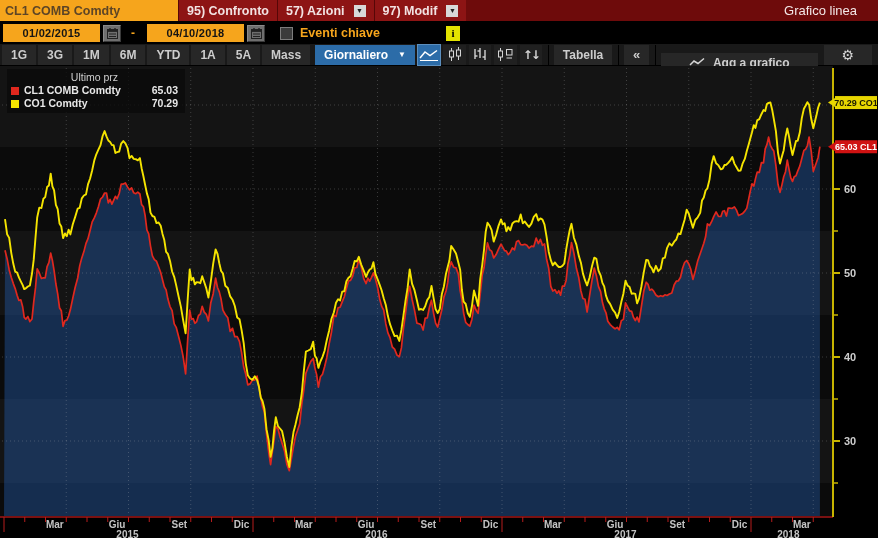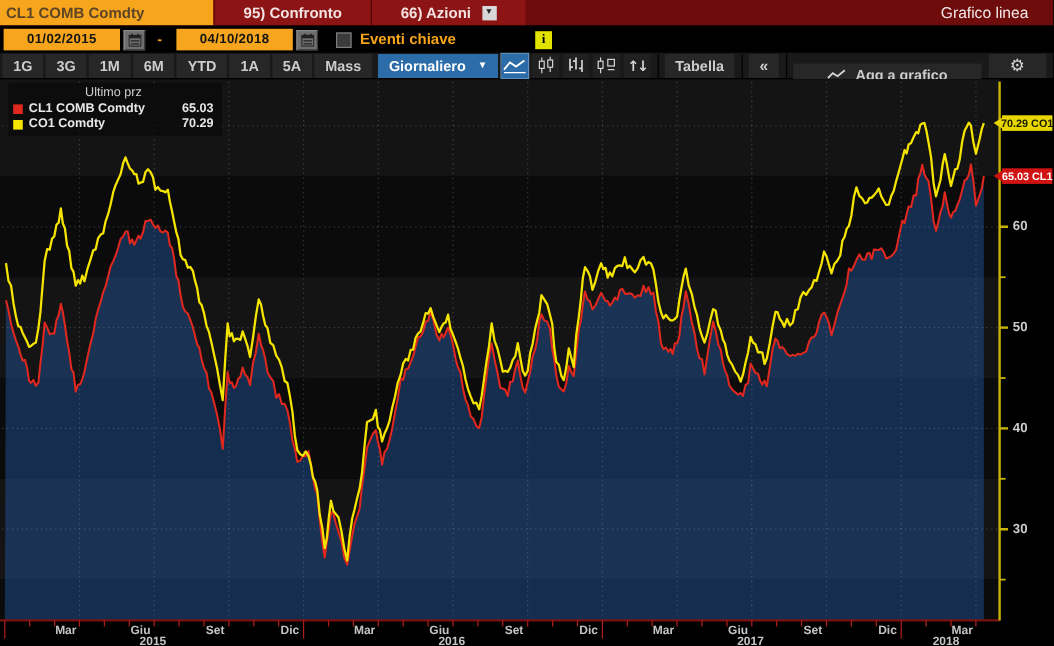--- a/index.html
+++ b/index.html
@@ -5,21 +5,21 @@
   html,body{margin:0;padding:0;background:#000;}
   #app{position:relative;width:878px;height:538px;background:#000;overflow:hidden;
        font-family:"Liberation Sans","DejaVu Sans",sans-serif;-webkit-font-smoothing:antialiased;}
   
   .row1{position:absolute;top:0;left:0;width:878px;height:22px;background:#6e0b0b;
         display:flex;align-items:stretch;border-bottom:1px solid #000;box-sizing:border-box;}
   .sec-field{width:178px;background:#f6a51c;color:#5d4526;font-weight:bold;font-size:12.5px;
              display:flex;align-items:center;padding-left:5px;box-sizing:border-box;cursor:text;}
   .mbtn{background:#8d1414;border:none;border-left:1px solid #560707;color:#f2e2e2;
         font-weight:bold;font-size:12.5px;display:flex;align-items:center;justify-content:center;
-        padding:0 24px;font-family:inherit;cursor:pointer;}
+        padding:0 8px;font-family:inherit;cursor:pointer;}
   .caretbox{display:inline-flex;align-items:center;justify-content:center;width:12px;height:12px;
             background:#d8d8d8;color:#222;font-size:7px;margin-left:9px;}
   .fn-title{margin-left:auto;color:#f3e8e8;font-size:13px;display:flex;align-items:center;padding-right:21px;}
   
   .row2{position:absolute;top:22px;left:0;width:878px;height:22px;background:#000;
         display:flex;align-items:center;}
   .datebox{width:97px;height:18px;background:#f6a51c;color:#141414;font-weight:bold;font-size:11px;
            display:flex;align-items:center;justify-content:center;margin-left:3px;cursor:text;letter-spacing:.3px;}
   .calbtn{width:18px;height:17px;background:#6f6f6f;border:1px solid #8a8a8a;border-bottom-color:#3a3a3a;
           border-right-color:#3a3a3a;margin-left:3px;display:flex;align-items:center;justify-content:center;
@@ -64,21 +64,25 @@
 <body>
 
 <div id="app">
 
   <header class="row1">
     <div class="sec-field">CL1 COMB Comdty</div>
     <button class="mbtn">
       <span>95) Confronto</span>
     </button>
     <button class="mbtn">
-      <span>66) Azioni</span>
+      <span>57) Azioni</span>
+      <span class="caretbox">▼</span>
+    </button>
+    <button class="mbtn">
+      <span>97) Modif</span>
       <span class="caretbox">▼</span>
     </button>
     <div class="fn-title">Grafico linea</div>
   </header>
 
   <div class="row2">
     <div class="datebox">01/02/2015</div>
     <button class="calbtn">
       <svg width="11" height="11" viewBox="0 0 11 11">
         <rect x="0.5" y="1.5" width="10" height="9" fill="none" stroke="#222" stroke-width="1"></rect>

